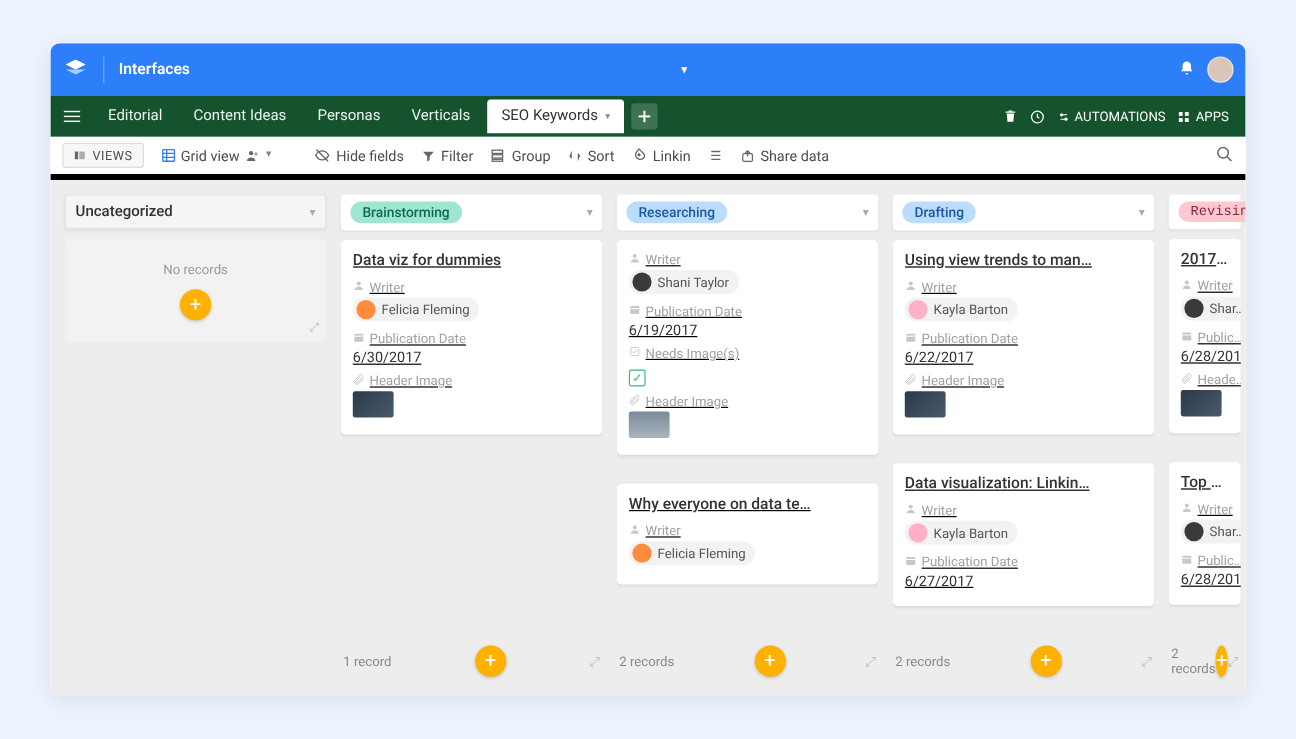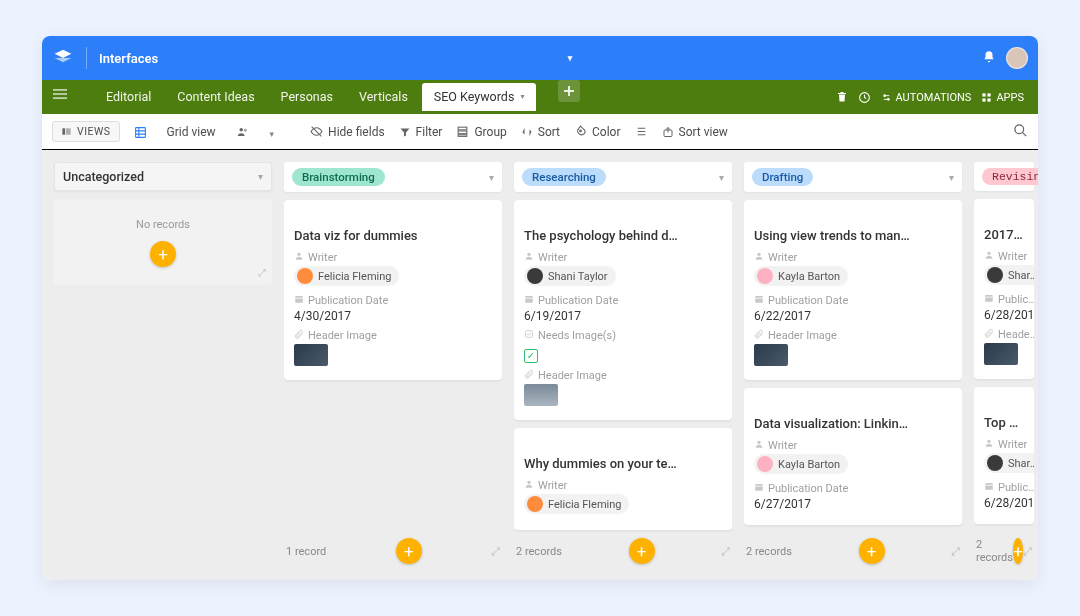--- a/index.html
+++ b/index.html
@@ -6,46 +6,46 @@
   body { background: #edf3fe; padding: 36px 42px; width: 1080px; height: 616px; overflow: hidden; }
   .app { background: #fff; border-radius: 8px; box-shadow: 0 4px 16px rgba(0,0,0,.08); overflow: hidden; height: 544px; display: flex; flex-direction: column; }
   .topbar { background: #2d7ff9; color: #fff; display: flex; align-items: center; height: 44px; padding: 0 10px; gap: 12px; }
   .logo { width: 22px; height: 22px; display:flex; align-items:center; justify-content:center;}
   .divider-v { width:1px; height:22px; background: rgba(255,255,255,.35); }
   .workspace { font-weight: 600; font-size: 13px; }
   .center-title { flex:1; text-align:center; font-weight:600; font-size:15px; display:flex; align-items:center; justify-content:center; gap:6px; }
   .topbar-right { display:flex; align-items:center; gap:10px; }
   .avatar-img { width:22px; height:22px; border-radius:50%; background:#d9c6b8; border:1px solid rgba(255,255,255,.6); }
   .bell { width:14px; height:14px; }
-  .tabsbar { background:#4d7c0f; color:#fff; display:flex; height:34px; gap:20px; padding:0 4px; }
+  .tabsbar { background:#14532d; color:#fff; display:flex; align-items:center; height:34px; gap:4px; padding:0 4px; }
   .menu-btn { width:28px; height:28px; display:flex; align-items:center; justify-content:center; cursor:pointer; border-radius:3px; }
   .tab { padding:0 12px; height:28px; line-height:28px; border-radius:3px 3px 0 0; font-size:12.5px; cursor:pointer; color:rgba(255,255,255,.92); }
   .tab.active { background:#fff; color:#333; display:flex; align-items:center; gap:6px; }
   .tab-caret { font-size:8px; color:#888; }
   .tab-add { width:22px; height:22px; display:flex; align-items:center; justify-content:center; border-radius:3px; cursor:pointer; background:rgba(255,255,255,.18); margin-left:2px; }
   .tabsbar-spacer { flex:1; }
   .tabs-right { display:flex; align-items:center; gap:10px; font-size:11px; padding-right:10px;}
   .tabs-right span { display:flex; align-items:center; gap:4px; cursor:pointer; }
-  .toolbar { background:#fff; border-bottom:1px solid #000000; height:36px; display:flex; align-items:center; gap:14px; padding:0 10px; color:#4d4d4d; font-size:12px; }
+  .toolbar { background:#fff; border-bottom:5px solid #000000; height:36px; display:flex; align-items:center; gap:14px; padding:0 10px; color:#4d4d4d; font-size:12px; }
   .toolbar .views-btn { border:1px solid #ddd; border-radius:3px; padding:3px 8px; display:flex; align-items:center; gap:5px; background:#f7f7f7; cursor:pointer;}
-  .toolbar .gridview-btn { display:flex; align-items:flex-end; gap:20px; cursor:pointer;}
+  .toolbar .gridview-btn { display:flex; align-items:flex-start; gap:4px; cursor:pointer;}
   .toolbar .tbtn { display:flex; align-items:center; gap:5px; cursor:pointer; }
   .toolbar-spacer { flex:1; }
   .search-ico { cursor:pointer; color:#666; }
   .board { flex:1; background:#ededed; padding:12px; display:flex; gap:12px; overflow:hidden; }
   .column { width:218px; flex-shrink:0; display:flex; flex-direction:column; }
   .col-header { background:#fff; border-radius:3px; padding:6px 8px; display:flex; align-items:center; justify-content:space-between; margin-bottom:8px; box-shadow:0 1px 2px rgba(0,0,0,.05); }
   .col-empty .col-header { background:#f5f5f5; border:1px solid #e4e4e4;text-align:right;}
   .col-title { font-size:12.5px; font-weight:500; color:#333; }
   .pill { display:inline-block; padding:2px 10px; border-radius:10px; font-size:11.5px; font-weight:500; }
   .caret-down { color:#aaa; font-size:10px; cursor:pointer;}
   .no-records { background:#f2f2f2; border-radius:4px; height:86px; display:flex; flex-direction:column; align-items:center; justify-content:center; color:#999; font-size:11px; gap:10px; position:relative;}
   .plus-circle { background:#ffb100; color:#fff; width:26px; height:26px; border-radius:50%; display:flex; align-items:center; justify-content:center; font-size:17px; cursor:pointer; box-shadow:0 1px 3px rgba(0,0,0,.2);}
   .expand-ico { position:absolute; right:6px; bottom:6px; color:#bbb; font-size:10px; cursor:pointer;}
-  .card { background:#fff; border-radius:4px; padding:28px 10px 8px; margin-bottom:8px; box-shadow:0 1px 3px rgba(0,0,0,.08); }
+  .card { background:#fff; border-radius:4px; padding:10px 10px 8px; margin-bottom:24px; box-shadow:0 1px 3px rgba(0,0,0,.08);text-decoration:underline; }
   .card-title { font-size:13px; font-weight:500; color:#333; margin-bottom:8px; white-space:nowrap; overflow:hidden; text-overflow:ellipsis; }
   .field { margin-bottom:6px; }
   .field-label { font-size:11px; color:#a0a0a0; display:flex; gap:4px; margin-bottom:2px; }
   .field-ico { color:#c0c0c0; font-size:10px; display:inline-flex; }
   .person-chip { display:inline-flex; align-items:center; gap:5px; background:#f2f2f2; border-radius:11px; padding:2px 8px 2px 3px; font-size:11px; color:#555; }
   .pavatar { width:16px; height:16px; border-radius:50%; display:inline-block; }
   .pavatar.orange{ background:#ff8b3d;} .pavatar.dark{background:#3a3a3a;} .pavatar.pink{background:#ffb1c4;}
   .date-val { font-size:12px; color:#333; }
   .thumb { width:34px; height:22px; border-radius:2px; background:linear-gradient(135deg,#2b3a4a,#4a5a6a);}
   .thumb.alt { background:linear-gradient(180deg,#7a8a99,#aab5bf);}
@@ -187,35 +187,35 @@
       <svg width="12" height="12" viewBox="0 0 24 24" fill="#666">
           <path d="M7 3v14l-4-4m4 4V3m10 18V7l4 4m-4-4v14"></path>
         </svg>
       <span>Sort</span>
     </span>
     <span class="tbtn">
       <svg width="13" height="13" viewBox="0 0 24 24" fill="none" stroke="#666" stroke-width="2">
           <path d="M12 2l7 7c2 2 2 5 0 7-3 3-7 3-10 0-3-3-3-7 0-10z"></path>
           <circle cx="12" cy="11" r="1.5" fill="#666"></circle>
         </svg>
-      <span>Color</span>
+      <span>Linkin</span>
     </span>
     <span class="tbtn">
       <svg width="13" height="13" viewBox="0 0 24 24" fill="none" stroke="#666" stroke-width="2">
           <line x1="5" y1="6" x2="19" y2="6"></line>
           <line x1="5" y1="12" x2="19" y2="12"></line>
           <line x1="5" y1="18" x2="19" y2="18"></line>
         </svg>
     </span>
     <span class="tbtn">
       <svg width="12" height="12" viewBox="0 0 24 24" fill="none" stroke="#666" stroke-width="2">
           <rect x="4" y="8" width="16" height="13" rx="2"></rect>
           <path d="M12 3v10m0-10l-4 4m4-4l4 4"></path>
         </svg>
-      <span>Sort view</span>
+      <span>Share data</span>
     </span>
     <span class="toolbar-spacer"></span>
     <span class="search-ico">
       <svg width="15" height="15" viewBox="0 0 24 24" fill="none" stroke="#666" stroke-width="2">
           <circle cx="10" cy="10" r="7"></circle>
           <line x1="21" y1="21" x2="15" y2="15"></line>
         </svg>
     </span>
   </div>
 
@@ -256,21 +256,21 @@
             <div class="field">
               <div class="field-label">
                 <span class="field-ico">
                   <svg width="10" height="10" viewBox="0 0 24 24" fill="#c8c8c8">
                     <rect x="3" y="5" width="18" height="16" rx="2"></rect>
                     <line x1="3" y1="10" x2="21" y2="10" stroke="#fff" stroke-width="2"></line>
                   </svg>
                 </span>
                 <span>Publication Date</span>
               </div>
-              <div class="date-val">4/30/2017</div>
+              <div class="date-val">6/30/2017</div>
             </div>
             <div class="field">
               <div class="field-label">
                 <span class="field-ico">
                   <svg width="10" height="10" viewBox="0 0 24 24" fill="none" stroke="#c8c8c8" stroke-width="2">
                     <path d="M21 11l-9 9a5 5 0 11-7-7l9-9a3.5 3.5 0 115 5l-9 9a2 2 0 11-3-3l8-8"></path>
                   </svg>
                 </span>
                 <span>Header Image</span>
               </div>
@@ -284,21 +284,20 @@
           <span style="color:#bbb;">⤢</span>
         </div>
       </div>
       <div class="column">
         <div class="col-header">
           <span class="pill" style="background:#bcdcfb;color:#1a5aa3;">Researching</span>
           <span class="caret-down">▾</span>
         </div>
         <div class="col-body">
           <div class="card">
-            <div class="card-title">The psychology behind d…</div>
             <div class="field"><div class="field-label">
                 <span class="field-ico">
                   <svg width="10" height="10" viewBox="0 0 24 24" fill="#c8c8c8">
                     <circle cx="12" cy="8" r="4"></circle>
                     <path d="M4 21c0-4 4-7 8-7s8 3 8 7z"></path>
                   </svg>
                 </span>
                 <span>Writer</span>
               </div><span class="person-chip">
                 <span class="pavatar dark"></span>
@@ -331,21 +330,21 @@
                   <svg width="10" height="10" viewBox="0 0 24 24" fill="none" stroke="#c8c8c8" stroke-width="2">
                     <path d="M21 11l-9 9a5 5 0 11-7-7l9-9a3.5 3.5 0 115 5l-9 9a2 2 0 11-3-3l8-8"></path>
                   </svg>
                 </span>
                 <span>Header Image</span>
               </div>
               <div class="thumb alt"></div>
             </div>
           </div>
           <div class="card">
-            <div class="card-title">Why dummies on your te…</div>
+            <div class="card-title">Why everyone on data te…</div>
             <div class="field"><div class="field-label">
                 <span class="field-ico">
                   <svg width="10" height="10" viewBox="0 0 24 24" fill="#c8c8c8">
                     <circle cx="12" cy="8" r="4"></circle>
                     <path d="M4 21c0-4 4-7 8-7s8 3 8 7z"></path>
                   </svg>
                 </span>
                 <span>Writer</span>
               </div><span class="person-chip">
                 <span class="pavatar orange"></span>

